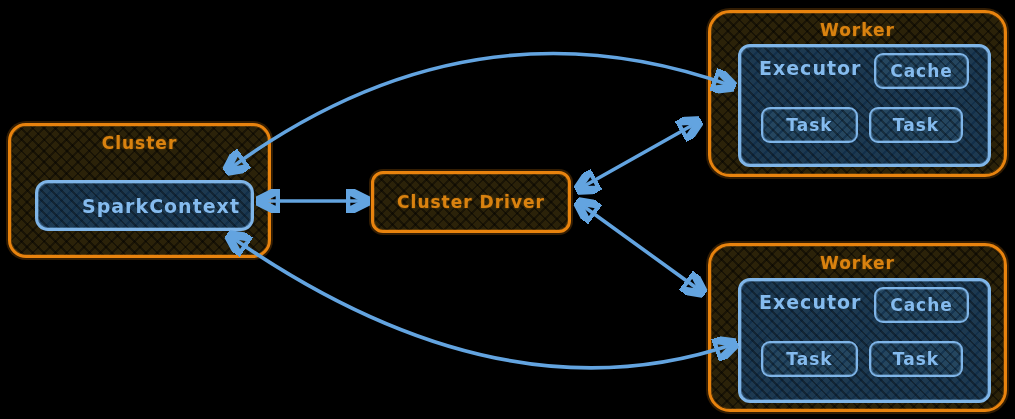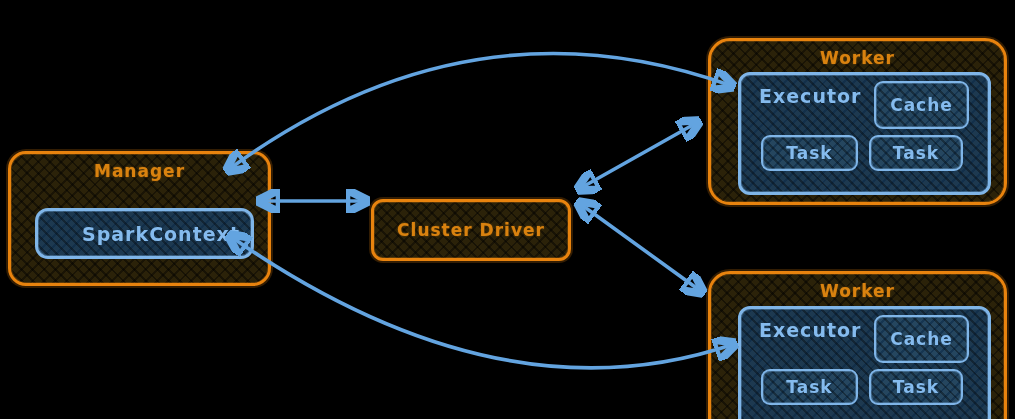--- a/index.html
+++ b/index.html
@@ -15,21 +15,20 @@
 
   
   .node-brown {
     position:absolute;
     background-color:#2b2209;
     background-image:
       repeating-linear-gradient(45deg,  rgba(0,0,0,.45) 0 2px, transparent 2px 8px),
       repeating-linear-gradient(135deg, rgba(0,0,0,.40) 0 2px, transparent 2px 8px);
     border:3px solid #e8830e;
     box-shadow:0 0 0 2px rgba(232,131,14,.22), inset 0 0 0 1px rgba(232,131,14,.25);
-    margin-top:28px;
   }
   .node-title {
     position:absolute; top:7px; left:0; right:0;
     text-align:center;
     color:#d9820f;
     font-size:17px; font-weight:700; letter-spacing:1px;
     text-shadow:0 0 2px rgba(217,130,15,.5);
   }
 
   
@@ -63,21 +62,21 @@
   .executor {
     left:27px; top:31px; width:253px; height:123px;
     border-radius:12px;
     display:block;
   }
   .worker-bottom .executor { top:32px; height:125px; }
   .executor-label {
     position:absolute; left:18px; top:10px;
     color:#85bbee; font-size:19px; font-weight:700; letter-spacing:1px;
   }
-  .cache { left:133px; top:6px;  width:95px; height:48px; border-radius:9px; }
+  .cache { left:133px; top:6px;  width:95px; height:36px; border-radius:9px; }
   .task-1 { left:20px;  top:60px; width:97px; height:36px; border-radius:9px; }
   .task-2 { left:128px; top:60px; width:94px; height:36px; border-radius:9px; }
 
   
   .arrows {
     position:absolute; left:0; top:0; width:1015px; height:419px;
     z-index:5; pointer-events:none;
   }
   .arrows path {
     fill:none;
@@ -85,21 +84,21 @@
     stroke-width:3.6;
     stroke-linecap:round;
   }
 </style>
 </head>
 <body>
 
 <div class="stage">
 
   <div class="node-brown driver">
-    <div class="node-title">Manager</div>
+    <div class="node-title">Cluster</div>
     <div class="box-blue spark-context">
       <span>SparkContext</span>
     </div>
   </div>
 
   <div class="node-brown cluster-manager">
     <div class="node-title">Cluster Driver</div>
   </div>
 
   <div class="node-brown worker-top">

